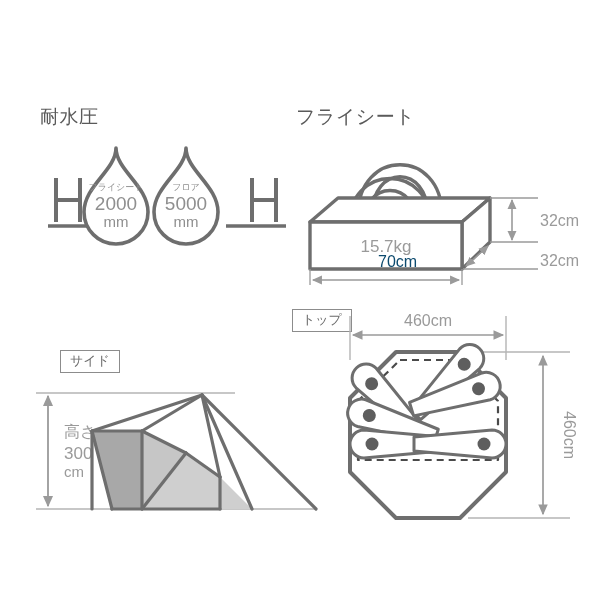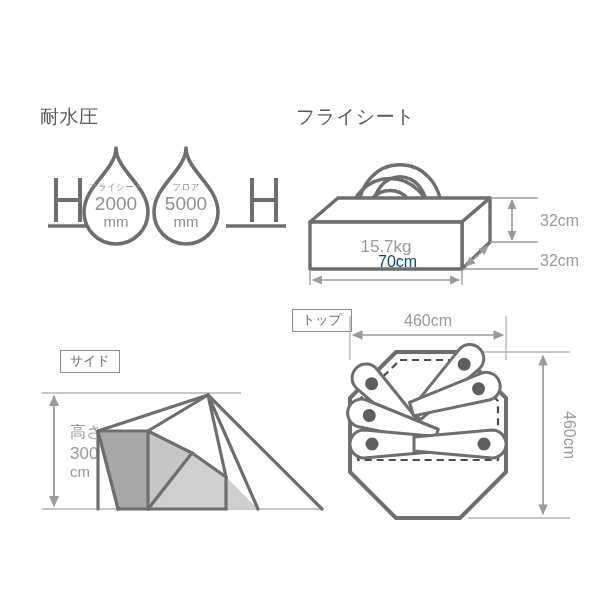--- a/index.html
+++ b/index.html
@@ -49,21 +49,21 @@
     font-family: "Liberation Sans", "DejaVu Sans", sans-serif;
     fill: #9a9a9a;
   }
   #hp-heading { left: 40px; top: 104px; }
   #ss-heading { left: 296px; top: 104px; }
   #sz-heading { left: 40px; top: 295px; }
   #side-tag  { left: 48px;  top: 350px; margin-left: 12px; }
   #top-tag   { left: 292px; top: 296px; margin-top: 13px; }
   #hp-svg   { left: 36px;  top: 130px; text-align: right; }
   #ss-svg   { left: 300px; top: 130px; }
-  #side-svg { left: 36px;  top: 385px; text-decoration: underline; }
+  #side-svg { left: 30px;  top: 385px; text-decoration: underline; }
   #top-svg  { left: 328px; top: 300px; }
 </style>
 </head>
 <body>
 
 <div id="page">
 
   <div class="heading" id="hp-heading">耐水圧</div>
 
   <div class="svgholder" id="hp-svg">

